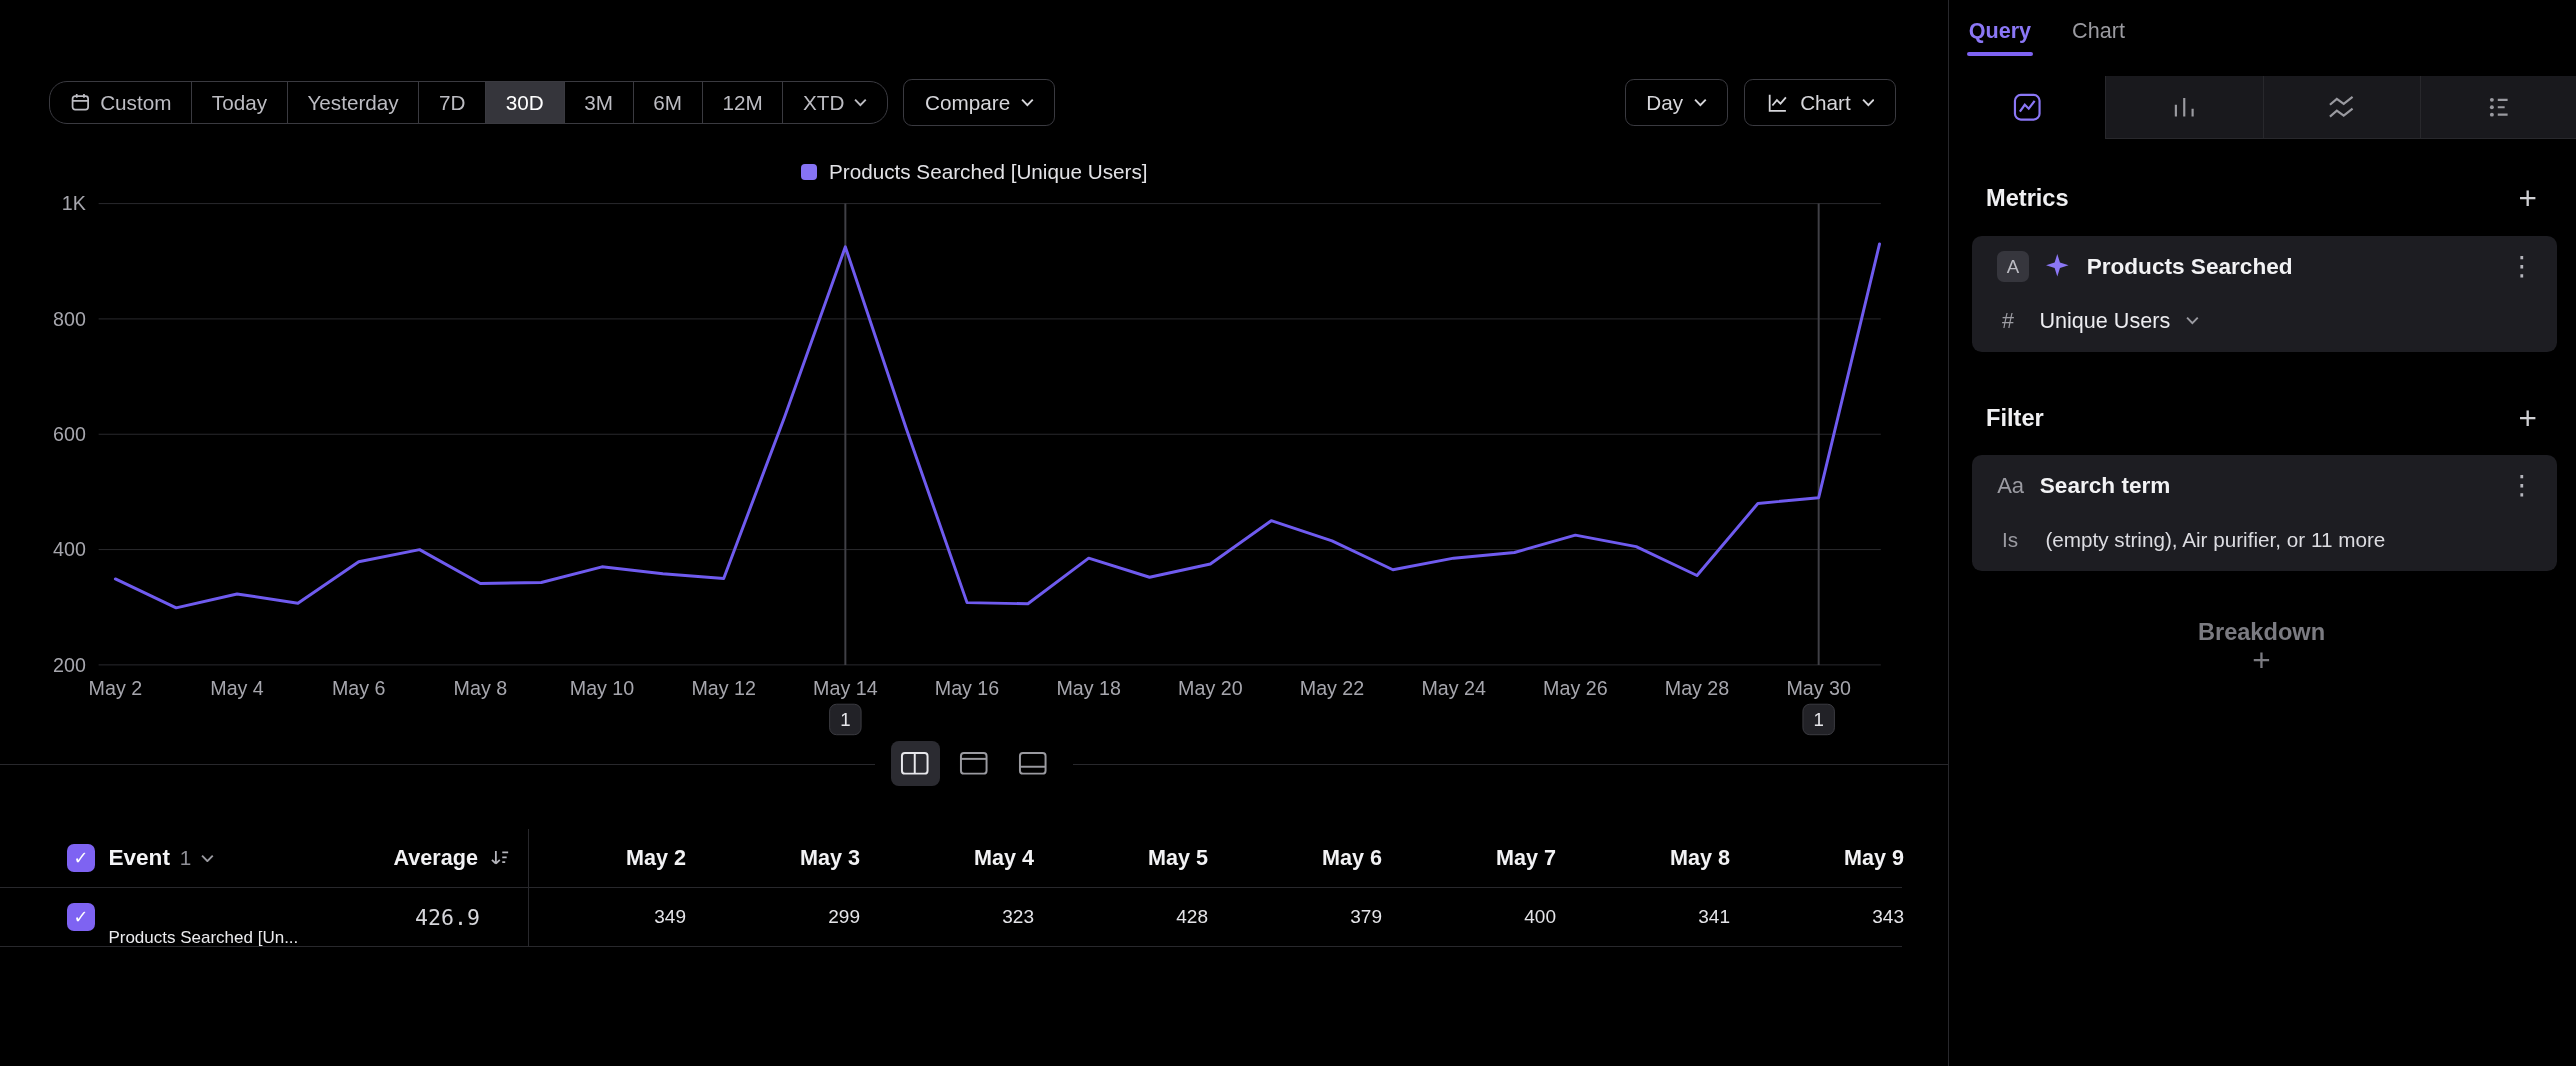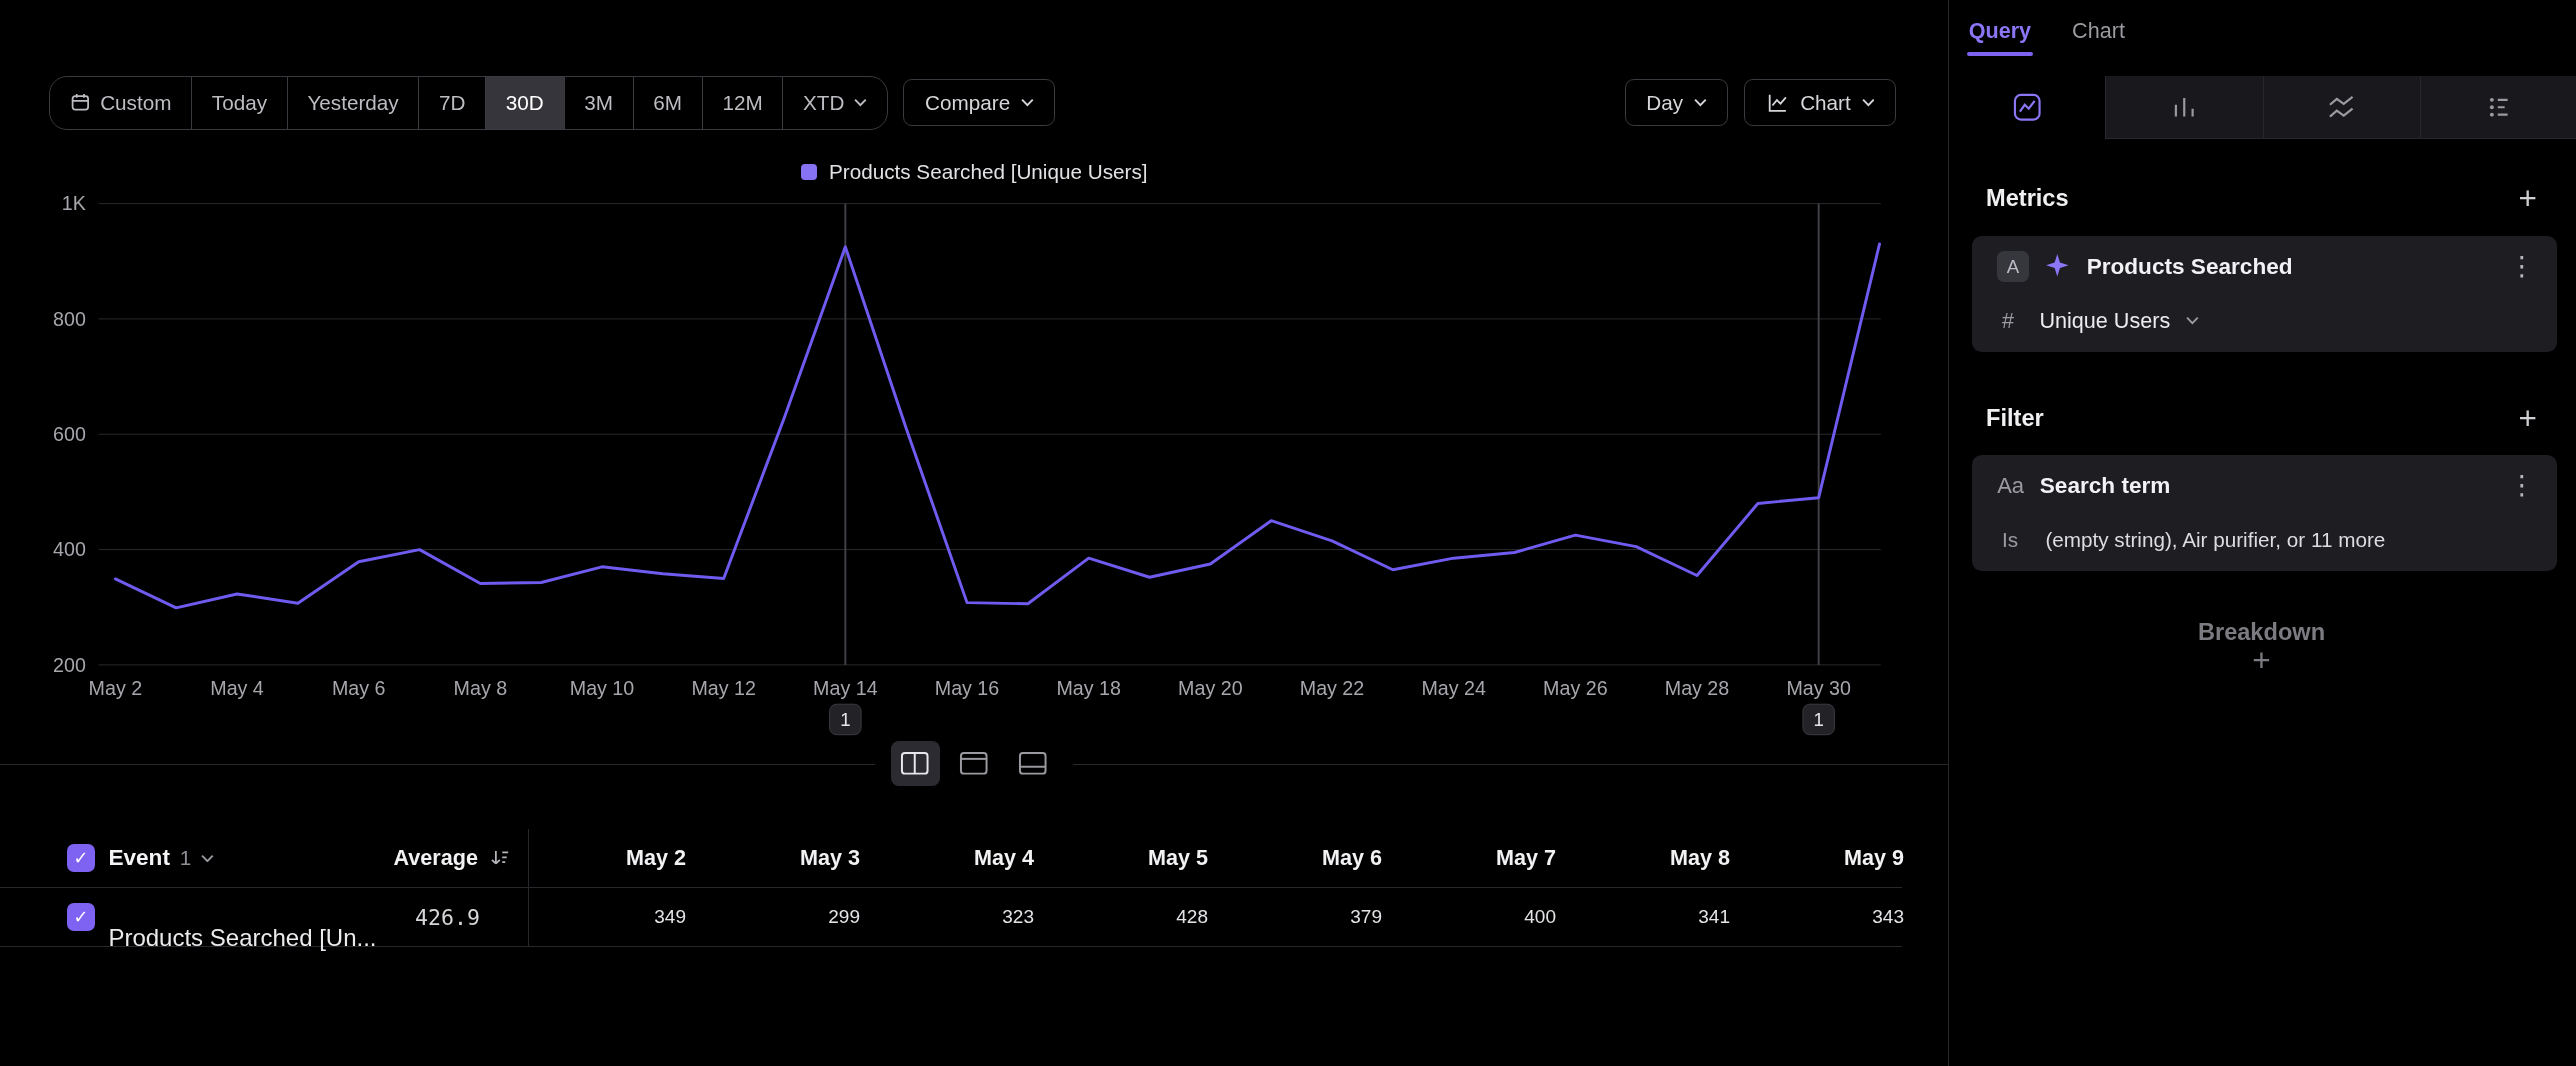--- a/index.html
+++ b/index.html
@@ -4,21 +4,21 @@
 <style>
   * { box-sizing: border-box; margin: 0; padding: 0; }
   html,body { background:#000; }
   body { font-family:"Liberation Sans", sans-serif; }
   .app { position:relative; width:2576px; height:1067px; background:#000; overflow:hidden; color:#e8e8ec; }
 
   
   .main { position:absolute; left:0; top:0; width:1948px; height:1067px; }
 
   .toolbar { position:absolute; left:49px; top:79px; width:1847px; height:47px; display:flex; align-items:center; }
-  .seg-group { display:flex; height:54px; border:1px solid #3a3a40; border-radius:18px; overflow:hidden; background:transparent; }
+  .seg-group { display:flex; height:43px; border:1px solid #3a3a40; border-radius:18px; overflow:hidden; background:transparent; }
   .seg { display:flex; align-items:center; gap:9.8px; padding:0 19.7px; font-size:20.7px; color:#bcbcc2; background:transparent; border:none; border-left:1px solid #3a3a40; cursor:pointer; font-family:inherit; white-space:nowrap; }
   .seg:first-child { border-left:none; }
   .seg.active { background:#35353b; color:#ffffff; }
   .btn { display:flex; align-items:center; gap:10.8px; height:47px; padding:0 20.7px; border:1px solid #3a3a40; border-radius:8.9px; background:transparent; color:#d6d6da; font-size:20.7px; cursor:pointer; font-family:inherit; white-space:nowrap; }
   .compare { margin-left:15.7px; }
   .gran { margin-left:auto; }
   .ctype { margin-left:15.7px; }
   .chev { width:12.8px; height:8.9px; stroke:currentColor; fill:none; stroke-width:1.8; flex:none; }
   .cal { width:20.7px; height:20.7px; stroke:currentColor; fill:none; stroke-width:1.7; flex:none; }
   .linico { width:23.6px; height:21.6px; stroke:currentColor; fill:none; stroke-width:2; flex:none; }
@@ -45,21 +45,21 @@
   .trow { display:flex; height:59px; align-items:stretch; border-bottom:1px solid #28282c; }
   .t-left { width:529px; flex:none; display:flex; align-items:center; padding-left:67px; border-right:1px solid #28282c; }
   .cb { width:27.6px; height:27.6px; border-radius:6.9px; background:#7e63f2; color:#fff; font-size:17.7px; display:flex; align-items:center; justify-content:center; cursor:pointer; flex:none; }
   .ev-group { display:flex; align-items:center; gap:9.8px; margin-left:13.8px; cursor:pointer; }
   .ev-label { font-size:22.6px; font-weight:700; color:#f4f4f6; }
   .ev-count { font-size:20.7px; color:#8f8f96; }
   .ev-group .chev { color:#9a9aa0; }
   .avg-group { margin-left:auto; display:flex; align-items:center; gap:9.8px; padding-right:16.7px; cursor:pointer; }
   .avg { font-size:21.6px; font-weight:700; color:#f2f2f4; }
   .sort { width:23.6px; height:23.6px; stroke:#b5b5bc; fill:none; stroke-width:1.8; }
-  .row-name { margin-left:13.8px; font-size:24px; color:#ebebee; white-space:nowrap; cursor:pointer;margin-top:41px; }
+  .row-name { margin-left:13.8px; font-size:17px; color:#ebebee; white-space:nowrap; cursor:pointer;margin-top:41px; }
   .avg-val { margin-left:auto; padding-right:48px; font-family:"DejaVu Sans Mono", monospace; font-size:21.6px; color:#d6d6da; }
   .dates { flex:1; display:grid; grid-template-columns:157px repeat(7, 174px); align-items:center; }
   .dcell { text-align:right; white-space:nowrap; }
   .dcell.h { font-weight:700; font-size:21.6px; color:#f2f2f4; }
   .dcell.v { font-size:19px; color:#e4e4e8; }
 
   
   .sidebar { position:absolute; left:1948px; top:0; width:628px; height:1067px; border-left:1px solid #28282c; }
   .tabs { position:absolute; top:17.7px; left:19.7px; display:flex; gap:41px; font-size:21.6px; }
   .tab { color:#9a9aa0; cursor:pointer; position:relative; line-height:25.6px; }

